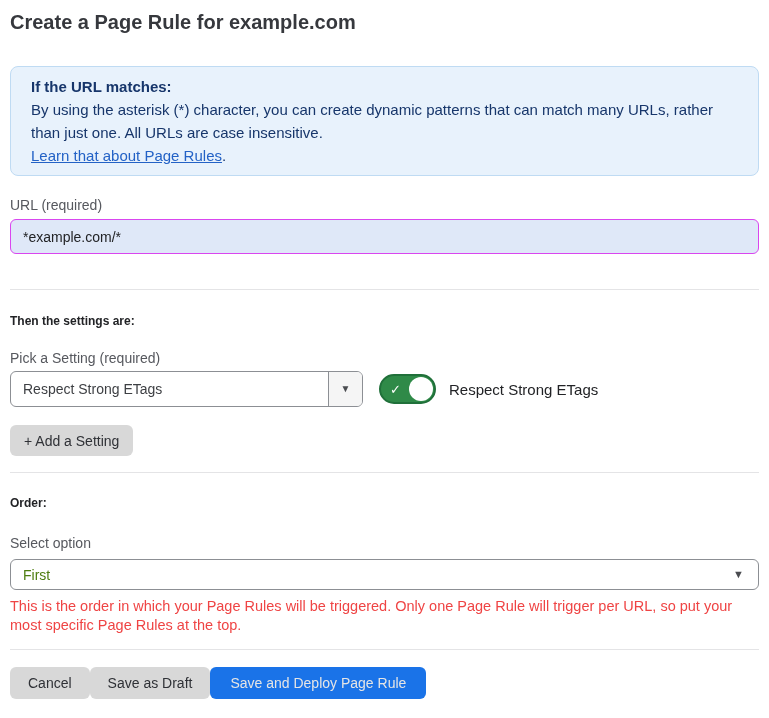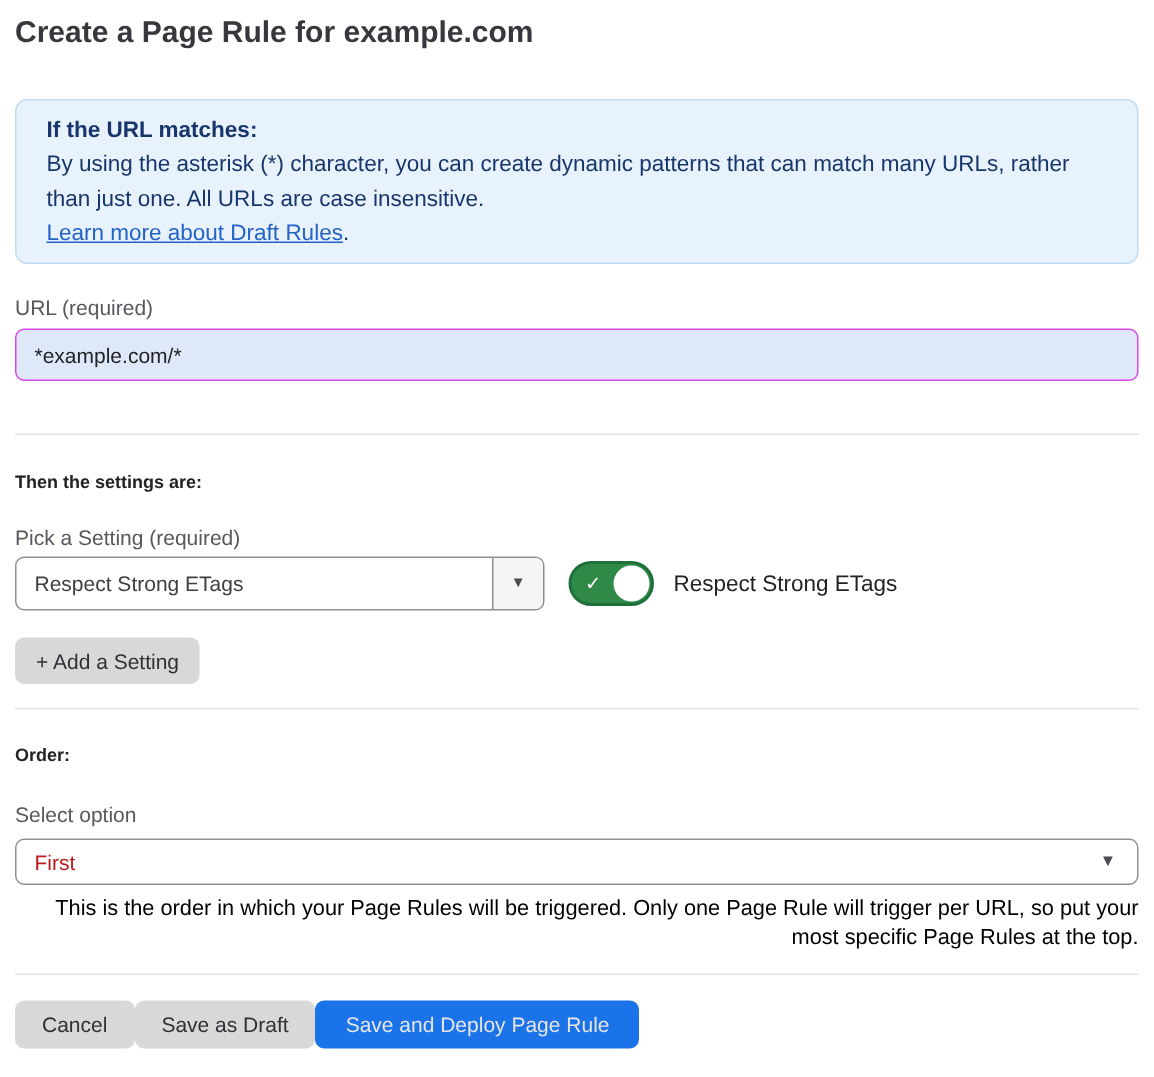--- a/index.html
+++ b/index.html
@@ -156,53 +156,52 @@
   .btn-blue {
     background: #1a73e8;
     color: #e5e5e5;
     padding: 8px 20px;
   }
   .add-setting-btn { margin-top: 18px; padding: 8px 14px; height: 31px; }
   .order-select {
     margin-top: 7px;
     height: 31px;
   }
-  .order-select .select-text { color: #b91c1c; }
+  .order-select .select-text { color: #4d7c0f; }
   .order-select .plain-arrow {
     padding: 0 14px 0 0;
     font-size: 11px;
     color: #4a4c50;
     line-height: 1;
   }
   .help-text {
     margin-top: 7px;
     font-size: 14.5px;
     line-height: 19px;
-    color: #000000;
+    color: #ef4444;
     max-width: 749px;
-    text-align: right;
   }
   .footer-row {
     margin-top: 17px;
     display: flex;
     gap: 0;
     align-items: center;
   }
 </style>
 </head>
 <body>
 
 <div>
 
   <h1 class="page-title">Create a Page Rule for example.com</h1>
 
   <div class="info-box">
     <div class="info-heading">If the URL matches:</div>
     <div class="info-body">By using the asterisk (*) character, you can create dynamic patterns that can match many URLs, rather than just one. All URLs are case insensitive.</div>
-    <div class="info-link-line"><a class="info-link">Learn more about Draft Rules</a><span>.</span></div>
+    <div class="info-link-line"><a class="info-link">Learn that about Page Rules</a><span>.</span></div>
   </div>
 
   <label class="field-label">URL (required)</label>
   <input class="url-input" type="text" value="*example.com/*" style="">
 
   <div class="divider d1"></div>
 
   <h2 class="section-heading">Then the settings are:</h2>
 
   <label class="field-label picker-label">Pick a Setting (required)</label>

